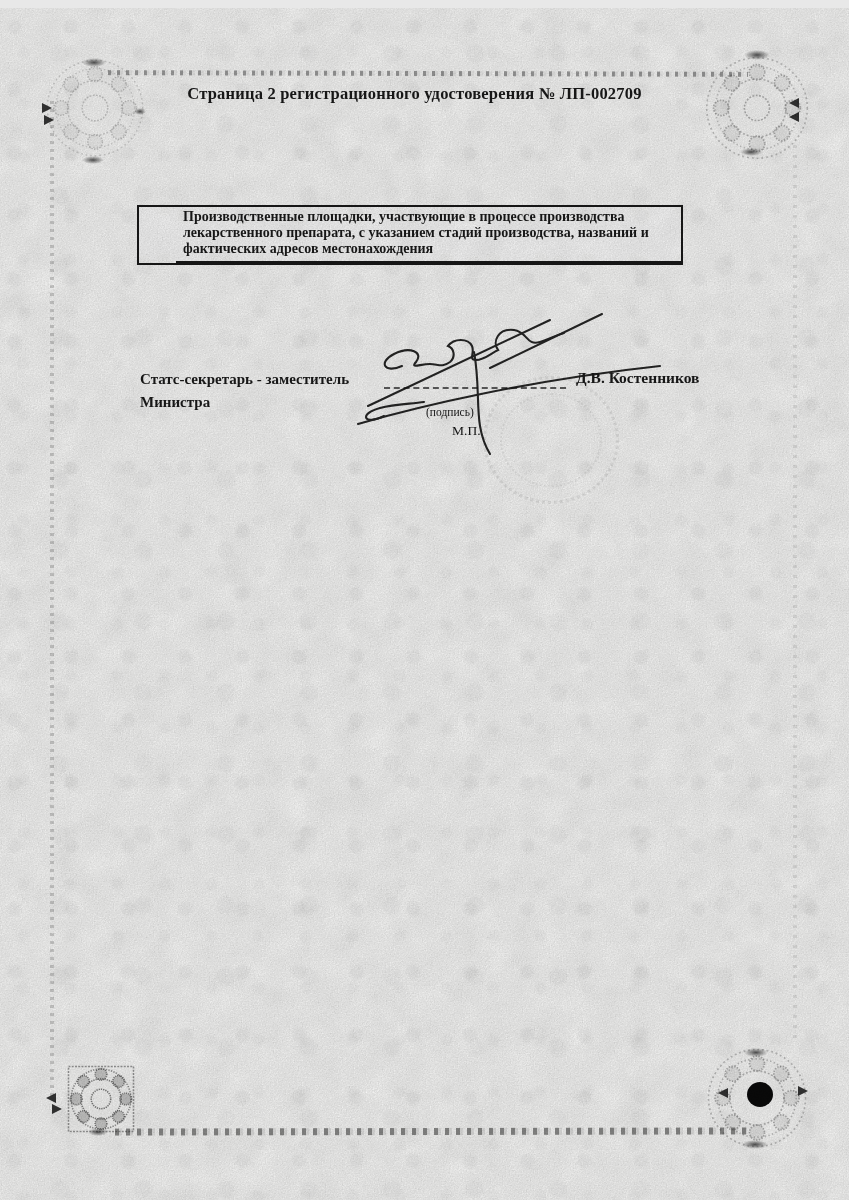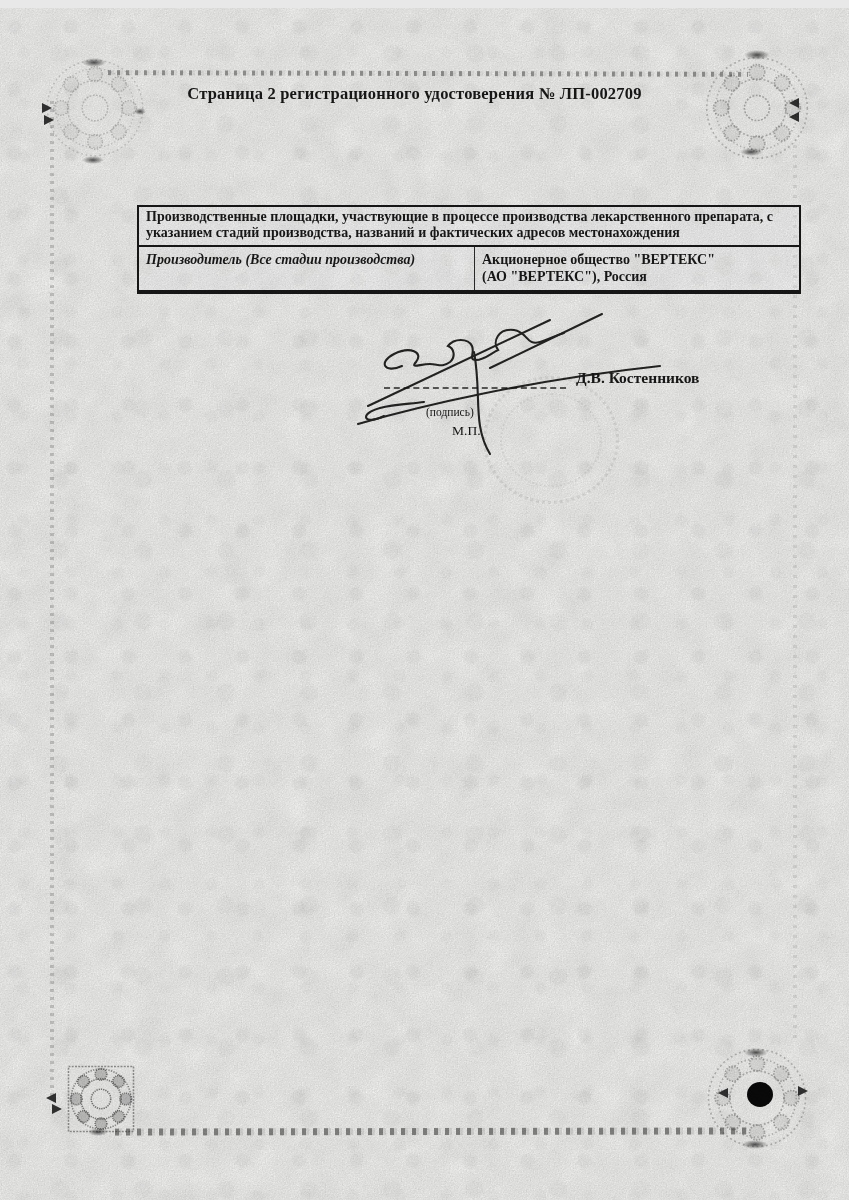--- a/index.html
+++ b/index.html
@@ -60,22 +60,22 @@
   }
 
   
   .doc-header {
     position:absolute; left:110px; right:130px; top:76px;
     text-align:center; font-size:16.5px; font-weight:bold; letter-spacing:.2px;
   }
 
   
   .doc-table {
-    position:absolute; left:137px; top:197px; width:664px;
-    border:2px solid #1a1a1a; background:rgba(255,255,255,.25);
+    position:absolute; left:137px; top:197px; width:546px;
+    border:2px solid #1a1a1a; background:rgba(255,255,255,.25);padding-left:37px;
   }
   .t-head {
     border-bottom:2px solid #1a1a1a; padding:2px 7px 4px;
     font-weight:bold; font-size:14px; line-height:16px;
   }
   .t-row2 { display:flex; border-bottom:2px solid #1a1a1a; }
   .t-cell-left {
     width:335px; padding:5px 7px 6px;
     font-style:italic; font-weight:bold; font-size:14px; line-height:16px;
   }
@@ -208,31 +208,26 @@
   <div class="smudge" style="left:740px; top:140px; width:22px; height:8px;"></div>
   <div class="smudge" style="left:744px; top:1040px; width:24px; height:9px;"></div>
   <div class="smudge" style="left:742px; top:1132px; width:26px; height:9px;"></div>
   <div class="smudge" style="left:88px; top:1120px; width:20px; height:8px;"></div>
   <div class="smudge" style="left:134px; top:100px; width:12px; height:7px;"></div>
 
   <div class="doc-header">Страница 2 регистрационного удостоверения № ЛП-002709</div>
 
   <div class="doc-table">
     <div class="t-head">Производственные площадки, участвующие в процессе производства лекарственного препарата, с указанием стадий производства, названий и фактических адресов местонахождения</div>
-    <div class="t-row2">
-      <div class="t-cell-left">Производитель (Все стадии производства)</div>
-      <div class="t-cell-right">
-        <div>Акционерное общество "ВЕРТЕКС"</div>
-        <div>(АО "ВЕРТЕКС"), Россия</div>
-      </div>
-    </div>
   </div>
 
   <div class="stamp-ghost"></div>
   <div class="sig-label">
+    <div>Статс-секретарь - заместитель</div>
+    <div>Министра</div>
   </div>
   <div class="sig-line" style="top:379px;"></div>
   <svg class="sig-svg" width="330" height="150" viewBox="0 0 330 150">
     <g stroke="#161616" stroke-width="2.1" fill="none" stroke-linecap="round" opacity=".92">
       <path d="M 52,58 C 34,66 28,54 44,46 C 60,38 74,44 66,54 C 60,61 70,56 80,56 C 88,56 92,60 100,54 C 106,49 104,40 98,38 C 104,30 118,30 122,38 C 125,45 118,52 126,52 C 134,52 140,46 148,42 C 142,34 148,20 164,22 C 178,24 176,38 190,34 C 198,32 206,27 214,25"></path>
       <path d="M 18,98 L 200,12"></path>
       <path d="M 140,60 L 252,6"></path>
       <path d="M 8,116 C 70,98 180,72 310,58"></path>
       <path d="M 34,108 C 14,118 8,106 30,100 C 44,96 60,96 74,94"></path>
       <path d="M 124,44 C 132,86 122,116 140,146"></path>

